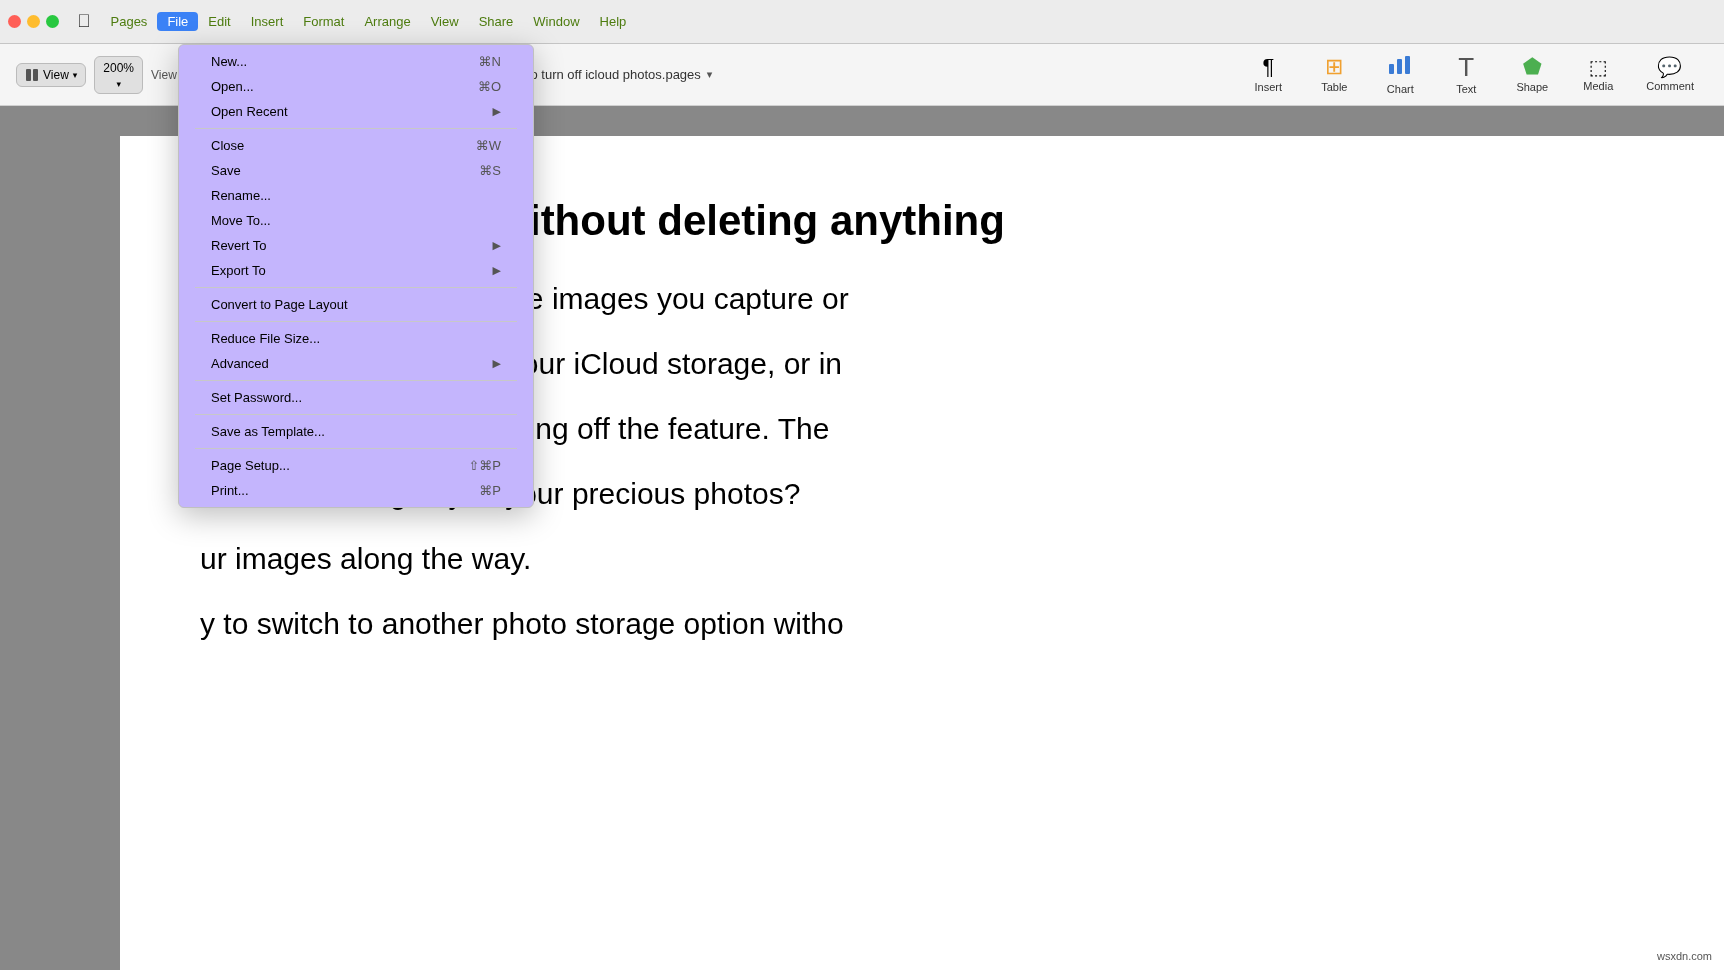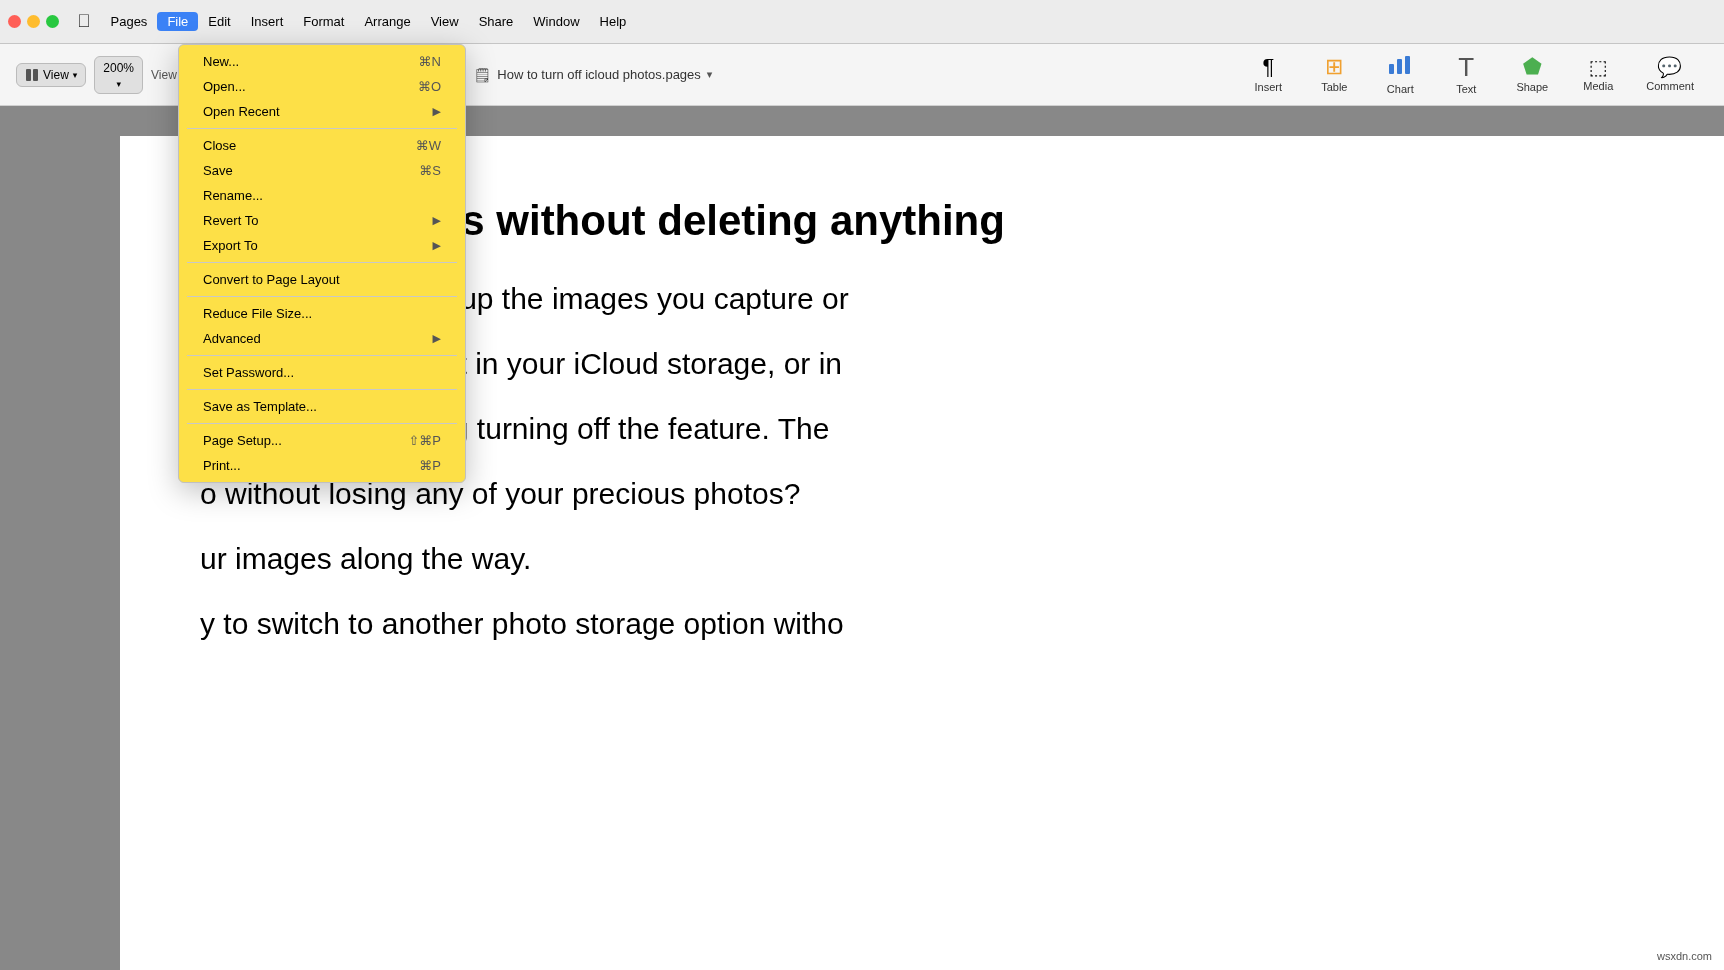--- a/index.html
+++ b/index.html
@@ -14,21 +14,21 @@
     .apple-logo {
       font-size: 18px;
       padding: 0 10px;
       color: #333;
     }
     .menu-item {
       font-size: 13px;
       padding: 2px 10px;
       border-radius: 4px;
       cursor: pointer;
-      color: #000000;
+      color: #4d7c0f;
       white-space: nowrap;
     }
     .menu-item.active {
       background: #3b82f6;
       color: #fff;
     }
     .view-btn {
       display: flex;
       align-items: center;
       background: #e0e0e0;
@@ -151,26 +151,26 @@
     #dropdown-overlay {
       position: absolute;
       top: 0; left: 0; right: 0; bottom: 0;
       z-index: 100;
       pointer-events: none;
     }
     #dropdown-menu {
       position: absolute;
       top: 44px;
       left: 178px;
-      width: 288px;
-      background: #fde047;
+      width: 356px;
+      background: #c4b5fd;
       border: 1px solid #c0c0c0;
       border-radius: 6px;
       box-shadow: 0 8px 30px rgba(0,0,0,0.25);
-      padding: 4px 8px;
+      padding: 4px 16px;
       pointer-events: all;
     }
     .dd-item {
       display: flex;
       align-items: center;
       justify-content: space-between;
       padding: 5px 16px;
       font-size: 13px;
       color: #000;
       cursor: pointer;
@@ -332,20 +332,23 @@
       <span class="shortcut">⌘W</span>
     </div>
     <div class="dd-item">
       <span>Save</span>
       <span class="shortcut">⌘S</span>
     </div>
     <div class="dd-item">
       <span>Rename...</span>
     </div>
     <div class="dd-item">
+      <span>Move To...</span>
+    </div>
+    <div class="dd-item">
       <span>Revert To</span>
       <span class="arrow">▶</span>
     </div>
     <div class="dd-item">
       <span>Export To</span>
       <span class="arrow">▶</span>
     </div>
 
     <div class="dd-separator"></div>
 

